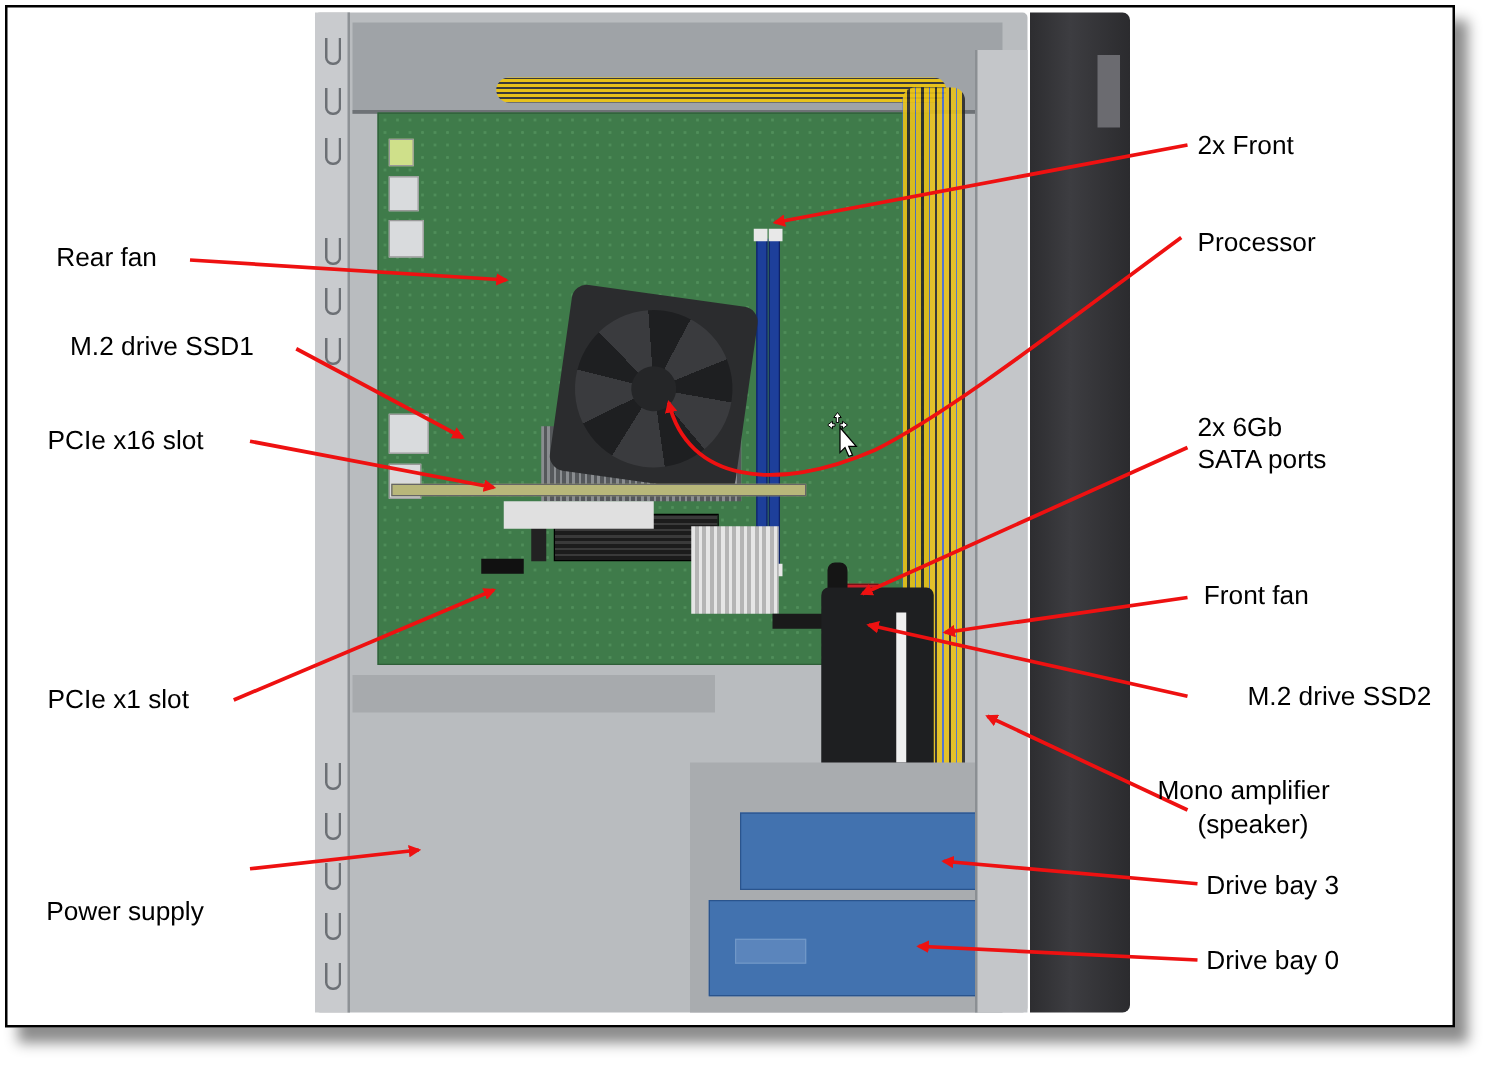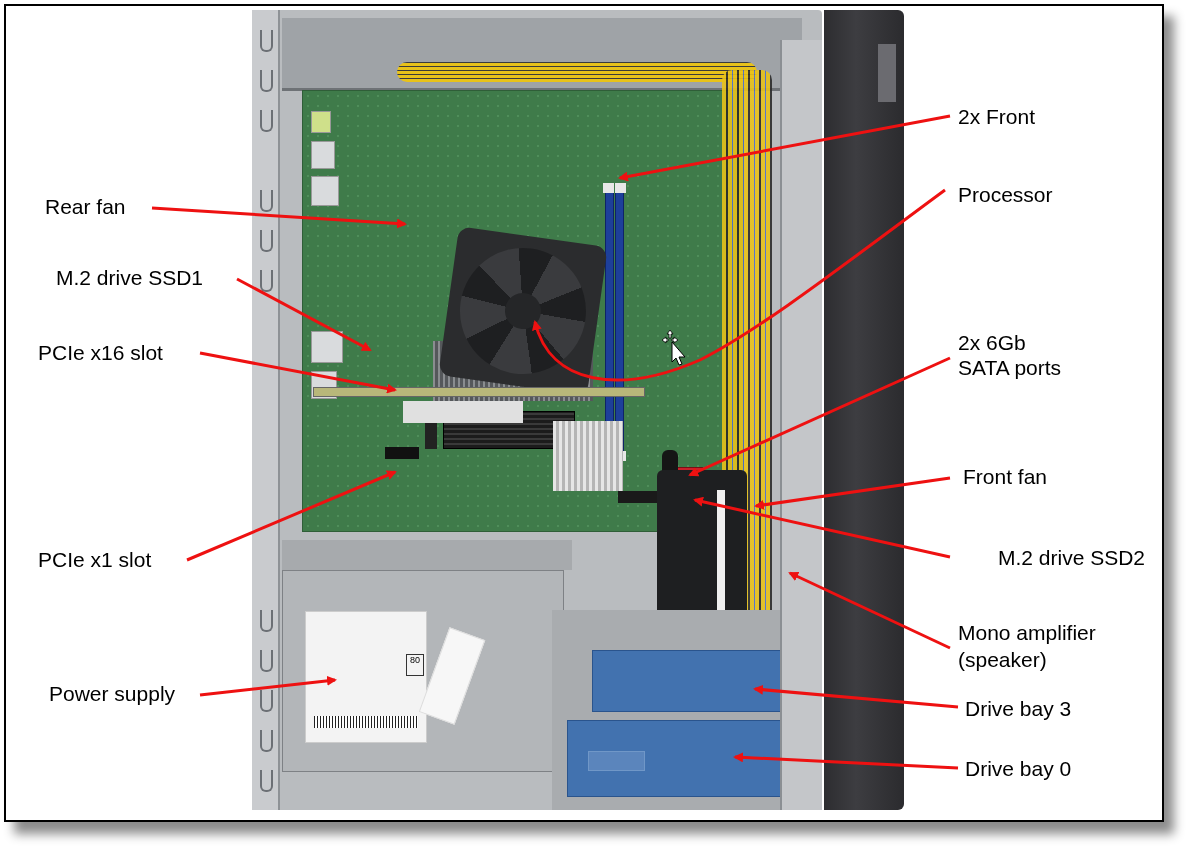--- a/index.html
+++ b/index.html
@@ -127,27 +127,20 @@
       <div class="m2-slot2" style="left:315px;top:400px;"></div>
     </div>
 
     <div class="sata-cable"></div>
     <div class="cable-bundle"></div>
     <div class="front-fan">
       <div class="front-fan-label"></div>
     </div>
 
     <div class="lower-cage"></div>
-    <div class="psu">
-      <div class="psu-label">
-        <div class="psu-80">80</div>
-        <div class="psu-barcode"></div>
-      </div>
-      <div class="psu-sticker"></div>
-    </div>
     <div class="bay-cage"></div>
     <div class="bay1"></div>
     <div class="bay0">
       <div class="bay-label"></div>
     </div>
   </div>
   <div class="front-rail"></div>
   <div class="front-bezel">
     <div class="bezel-badge"></div>
   </div>
@@ -179,24 +172,24 @@
     <line x1="950" y1="648" x2="790" y2="573"></line>
     <line x1="958" y1="707" x2="755" y2="689"></line>
     <line x1="958" y1="768" x2="735" y2="757"></line>
   </g>
 </svg>
 
 <div class="label" style="left:45px;top:194px;">Rear fan</div>
 <div class="label" style="left:56px;top:265px;">M.2 drive SSD1</div>
 <div class="label" style="left:38px;top:340px;">PCIe x16 slot</div>
 <div class="label" style="left:38px;top:547px;">PCIe x1 slot</div>
-<div class="label" style="left:37px;top:681px;margin-left:12px;">Power supply</div>
+<div class="label" style="left:37px;top:717px;">Power supply</div>
 
 <div class="label" style="left:958px;top:104px;">2x Front</div>
 <div class="label" style="left:958px;top:182px;">Processor</div>
 <div class="label" style="left:958px;top:330px;">2x 6Gb</div>
 <div class="label" style="left:958px;top:355px;">SATA ports</div>
 <div class="label" style="left:928px;top:464px;margin-left:35px;">Front fan</div>
 <div class="label" style="left:998px;top:545px;">M.2 drive SSD2</div>
-<div class="label" style="left:958px;top:620px;">Mono amplifier</div>
+<div class="label" style="left:926px;top:620px;">Mono amplifier</div>
 <div class="label" style="left:958px;top:647px;">(speaker)</div>
 <div class="label" style="left:965px;top:696px;">Drive bay 3</div>
 <div class="label" style="left:965px;top:756px;">Drive bay 0</div>
 
 </body></html>

